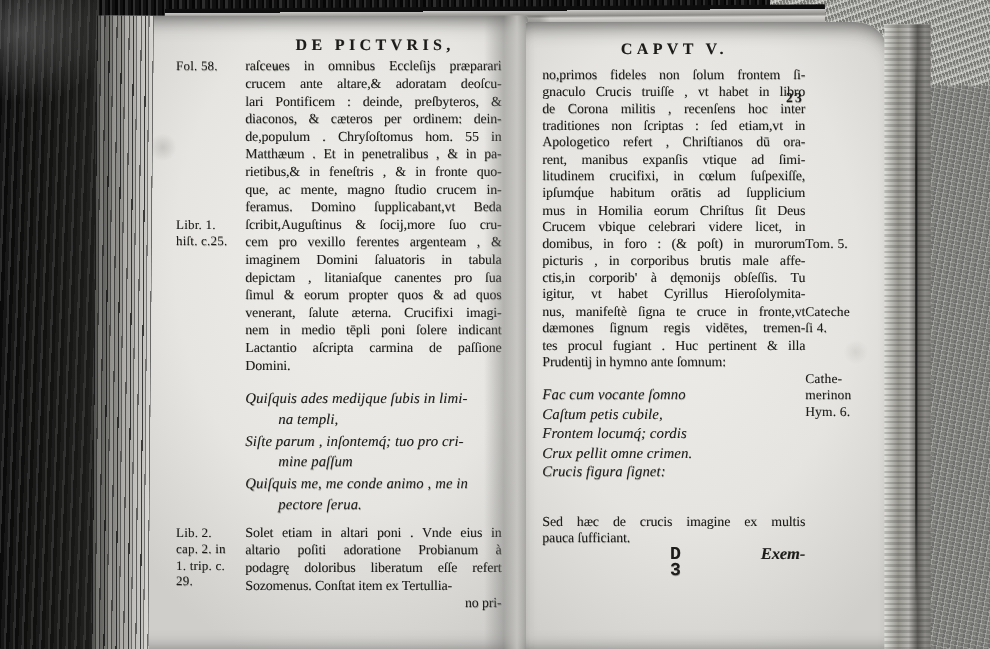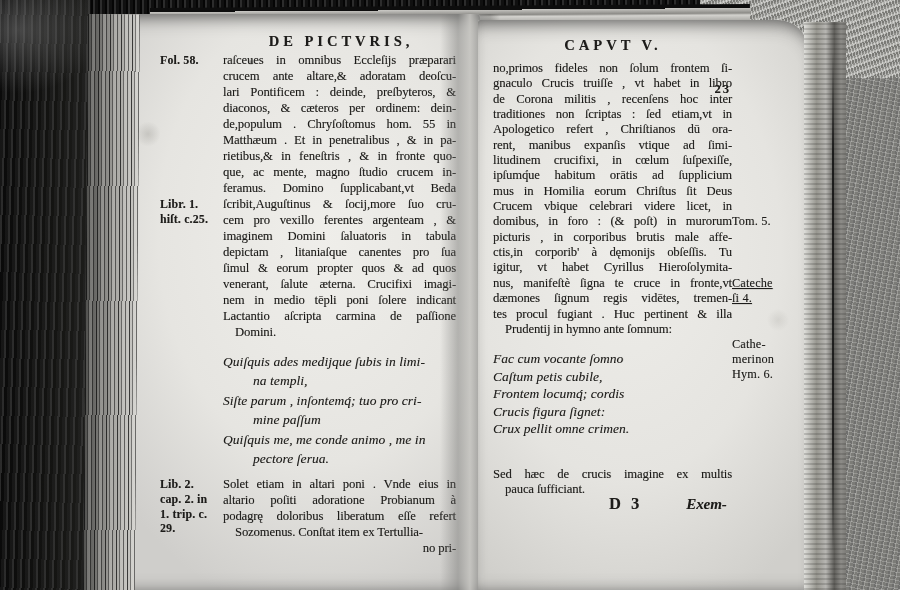--- a/index.html
+++ b/index.html
@@ -64,36 +64,36 @@
     font-size:14.5px;font-weight:bold;letter-spacing:4px;}
   .pnum{position:absolute;right:2px;top:1px;font-size:12.5px;font-weight:bold;letter-spacing:2px;margin-top:44px;}
 
   .body-col{position:absolute;}
   .page-left  .body-col{left:135px;top:39px;width:233px;}
   .page-right .body-col{left:15px;top:41px;width:239px;}
 
   .ln{font-size:12.6px;height:16px;line-height:15px;letter-spacing:-.1px;
       text-align:justify;text-align-last:justify;}
   .page-right .ln{height:15.35px;line-height:14.6px;}
-  .ln.e{text-align-last:left;margin-left:12px;}
+  .ln.e{text-align-last:left;}
   .ln.cw{text-align:right;text-align-last:right;}
   .ln.v,.ln.vi{font-style:italic;font-size:13.4px;height:19.4px;line-height:18px;
       text-align:left;text-align-last:left;letter-spacing:.1px;}
   .page-right .ln.v{height:17.5px;line-height:16.5px;}
   .ln.vi{padding-left:30px;}
   .ln.g{height:12px;} .ln.g2{height:8px;}
   .page-right .ln.g{height:14px;} .page-right .ln.g2{height:28px;}
   .ln.sig{height:24px;display:flex;align-items:flex-start;text-align:left;text-align-last:left;}
-  .sig-mark{margin-left:116px;font-size:16.5px;font-weight:bold;letter-spacing:3px;}
+  .sig-mark{margin-left:116px;font-size:16.5px;font-weight:bold;letter-spacing:3px;font-family:Liberation Mono, monospace;}
   .cw-word{margin-left:44px;font-size:15px;font-style:italic;font-weight:bold;}
 
   .margins{position:absolute;}
   .page-left  .margins{left:72px;top:39px;width:62px;}
   .page-right .margins{left:254px;top:41px;width:74px;}
-  .note{position:absolute;font-size:11.8px;line-height:14.8px;white-space:nowrap;font-weight:bold;letter-spacing:.2px;}
+  .note{position:absolute;font-size:11.8px;line-height:14.8px;white-space:nowrap;font-weight:normal;letter-spacing:.2px;}
   .page-right .note{font-weight:normal;font-size:12.2px;}
 </style>
 </head>
 <body>
 
 <div class="scene">
   <div class="band-top"></div>
   <div class="spine-left"></div>
   <div class="cloth-right"></div>
   <div class="fur-top-right"></div>
@@ -175,35 +175,35 @@
         <div class="ln j">ctis,in corporib' à dęmonijs obſeſſis. Tu</div>
         <div class="ln j">igitur, vt habet Cyrillus Hieroſolymita-</div>
         <div class="ln j">nus, manifeſtè ſigna te cruce in fronte,vt</div>
         <div class="ln j">dæmones ſignum regis vidētes, tremen-</div>
         <div class="ln j">tes procul fugiant . Huc pertinent &amp; illa</div>
         <div class="ln e">Prudentij in hymno ante ſomnum:</div>
         <div class="ln g"></div>
         <div class="ln v">Fac cum vocante ſomno</div>
         <div class="ln v">Caſtum petis cubile,</div>
         <div class="ln v">Frontem locumq́; cordis</div>
+        <div class="ln v">Crux pellit omne crimen.</div>
         <div class="ln v">Crucis figura ſignet:</div>
-        <div class="ln v">Crux pellit omne crimen.</div>
         <div class="ln g2"></div>
         <div class="ln j">Sed hæc de crucis imagine ex multis</div>
         <div class="ln e">pauca ſufficiant.</div>
         <div class="ln sig">
           <span class="sig-mark">D 3</span>
           <span class="cw-word">Exem-</span>
         </div>
       </div>
     <div class="margins" id="right-notes">
         <div class="note" style="top: 153px; text-align: center;">
           <div>Tom. 5.</div>
         </div>
-        <div class="note" style="top: 215px; text-decoration: underline;">
+        <div class="note" style="top: 215px;">
           <div>Cateche</div>
           <div>ſi 4.</div>
         </div>
         <div class="note" style="top: 276px;">
           <div>Cathe-</div>
           <div>merinon</div>
           <div>Hym. 6.</div>
         </div>
       </div>
   </div>

